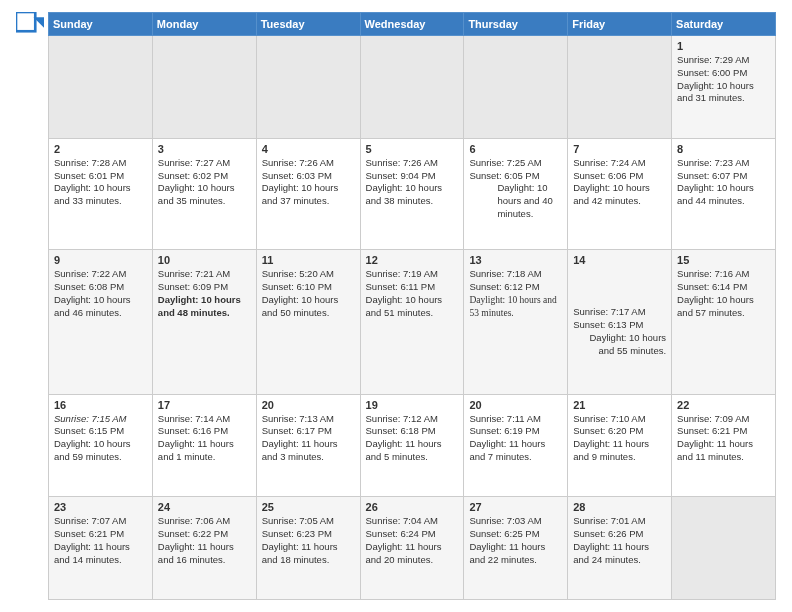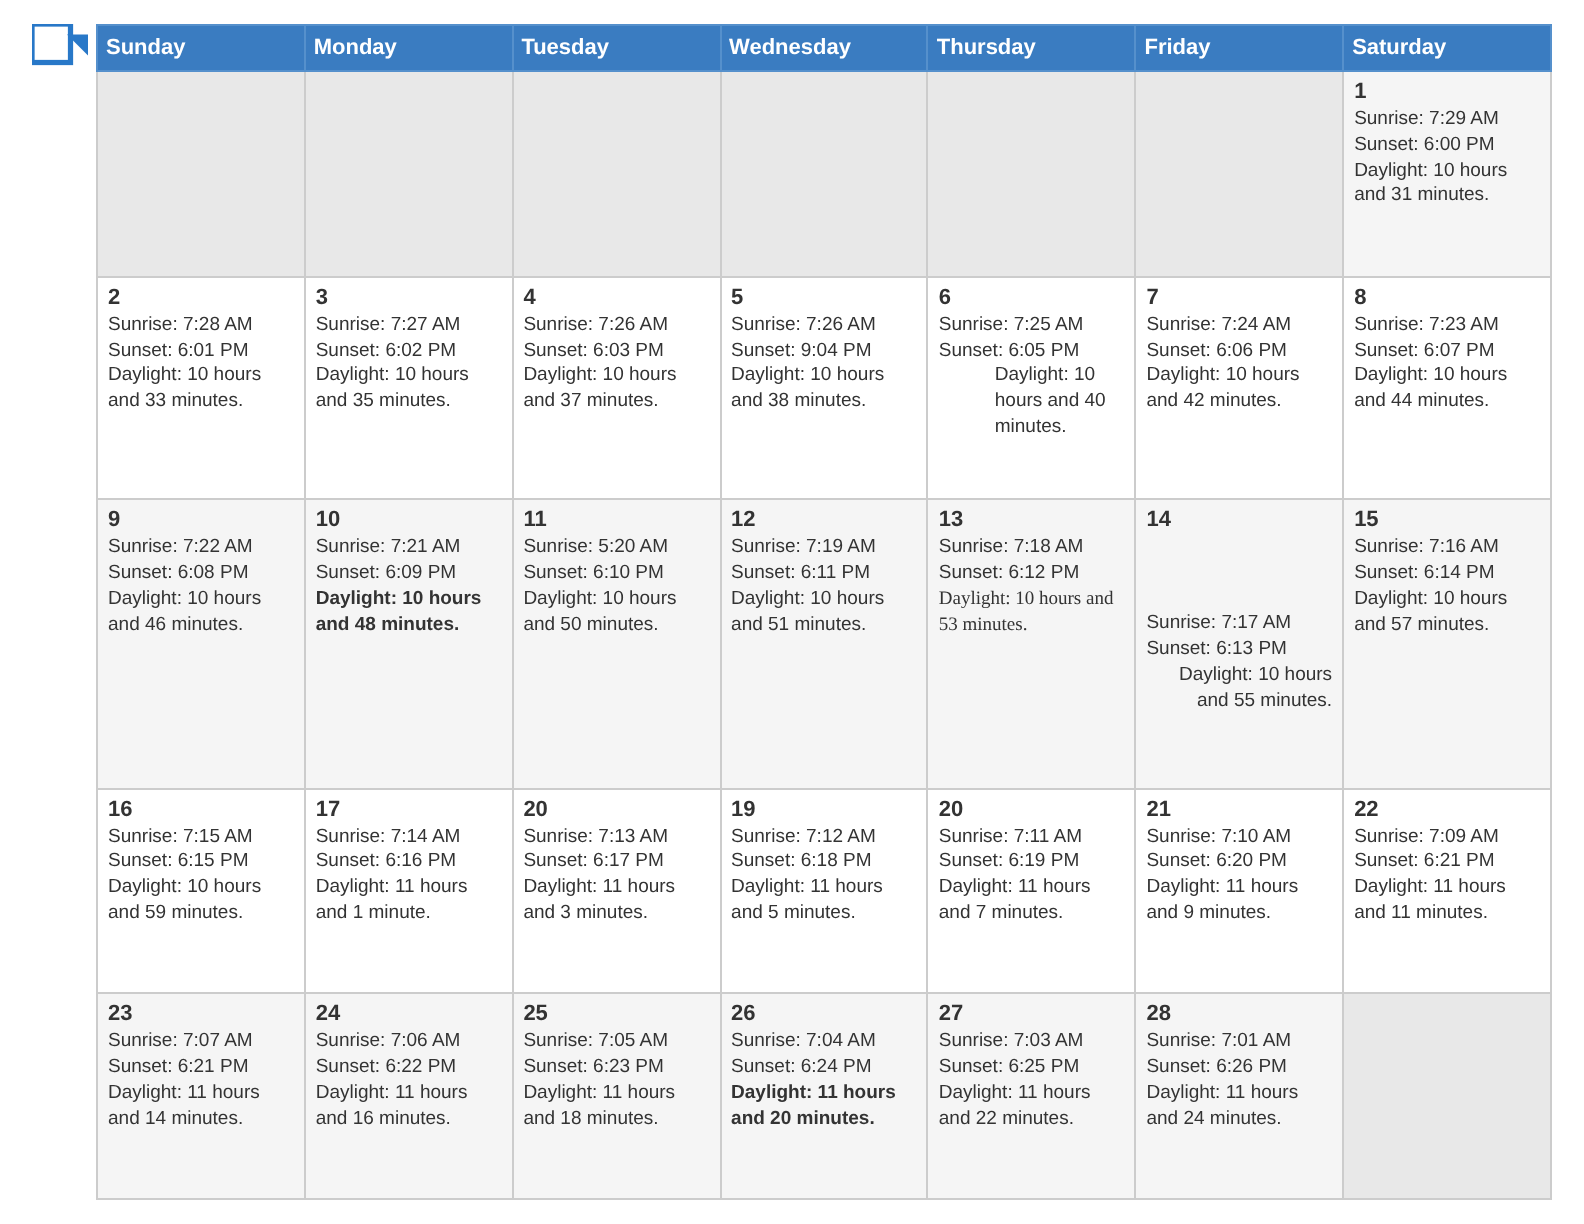--- a/index.html
+++ b/index.html
@@ -230,21 +230,21 @@
           <td>
             <span class="day-num">15</span>
             <div style="line-height: 1.35;">Sunrise: 7:16 AM</div>
             <div style="line-height: 1.35;">Sunset: 6:14 PM</div>
             <div style="line-height: 1.35;">Daylight: 10 hours and 57 minutes.</div>
           </td>
         </tr>
         <tr>
           <td>
             <span class="day-num">16</span>
-            <div style="line-height: 1.35;">Sunrise: 7:15 AM</div>
+            <div style="line-height: 1.35; font-style: italic;">Sunrise: 7:15 AM</div>
             <div style="line-height: 1.35;">Sunset: 6:15 PM</div>
             <div style="line-height: 1.35;">Daylight: 10 hours and 59 minutes.</div>
           </td>
           <td>
             <span class="day-num">17</span>
             <div style="line-height: 1.35;">Sunrise: 7:14 AM</div>
             <div style="line-height: 1.35;">Sunset: 6:16 PM</div>
             <div style="line-height: 1.35;">Daylight: 11 hours and 1 minute.</div>
           </td>
           <td>
@@ -294,21 +294,21 @@
           <td>
             <span class="day-num">25</span>
             <div style="line-height: 1.35;">Sunrise: 7:05 AM</div>
             <div style="line-height: 1.35;">Sunset: 6:23 PM</div>
             <div style="line-height: 1.35;">Daylight: 11 hours and 18 minutes.</div>
           </td>
           <td>
             <span class="day-num">26</span>
             <div style="line-height: 1.35;">Sunrise: 7:04 AM</div>
             <div style="line-height: 1.35;">Sunset: 6:24 PM</div>
-            <div style="line-height: 1.35; font-weight: bold;">Daylight: 11 hours and 20 minutes.</div>
+            <div style="line-height: 1.35;">Daylight: 11 hours and 20 minutes.</div>
           </td>
           <td>
             <span class="day-num">27</span>
             <div style="line-height: 1.35;">Sunrise: 7:03 AM</div>
             <div style="line-height: 1.35;">Sunset: 6:25 PM</div>
             <div style="line-height: 1.35;">Daylight: 11 hours and 22 minutes.</div>
           </td>
           <td>
             <span class="day-num">28</span>
             <div style="line-height: 1.35;">Sunrise: 7:01 AM</div>

